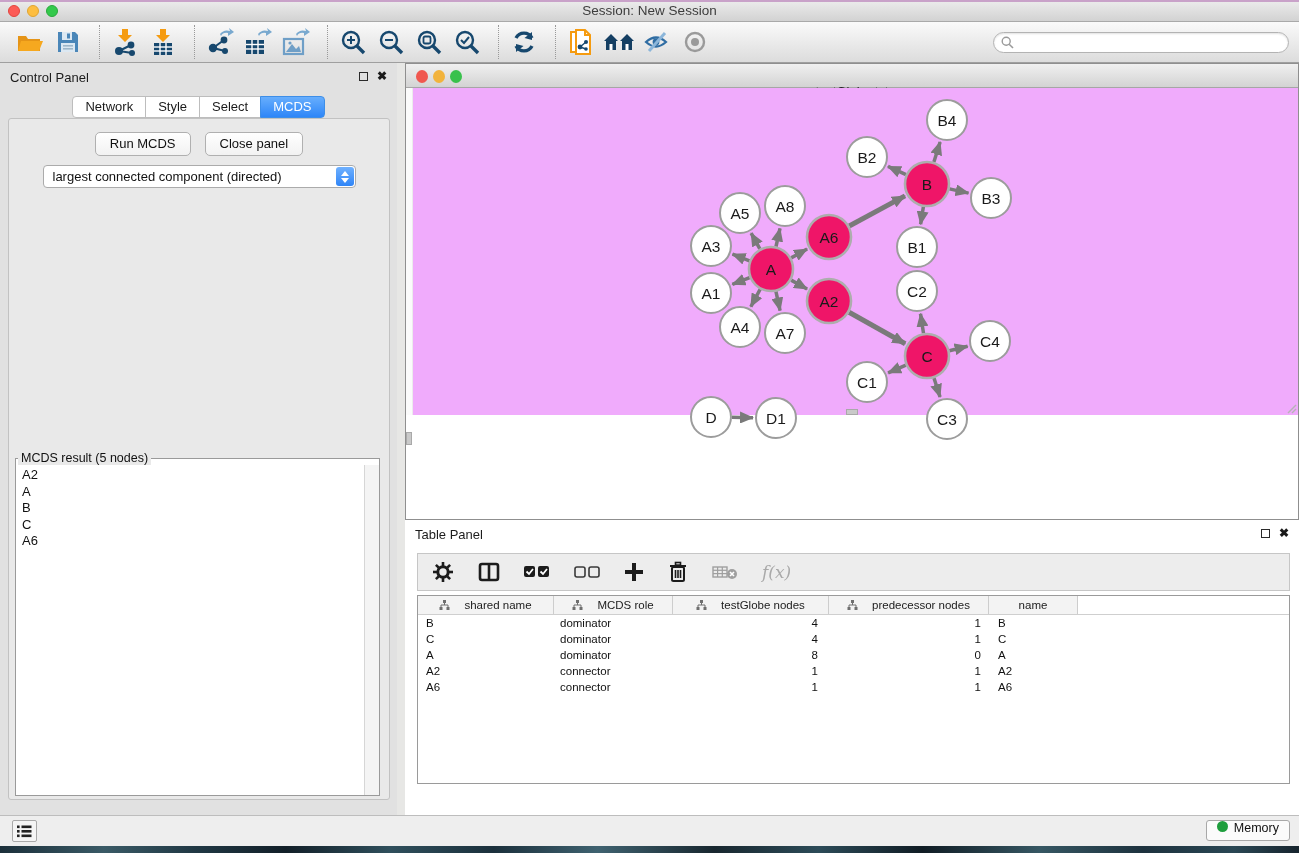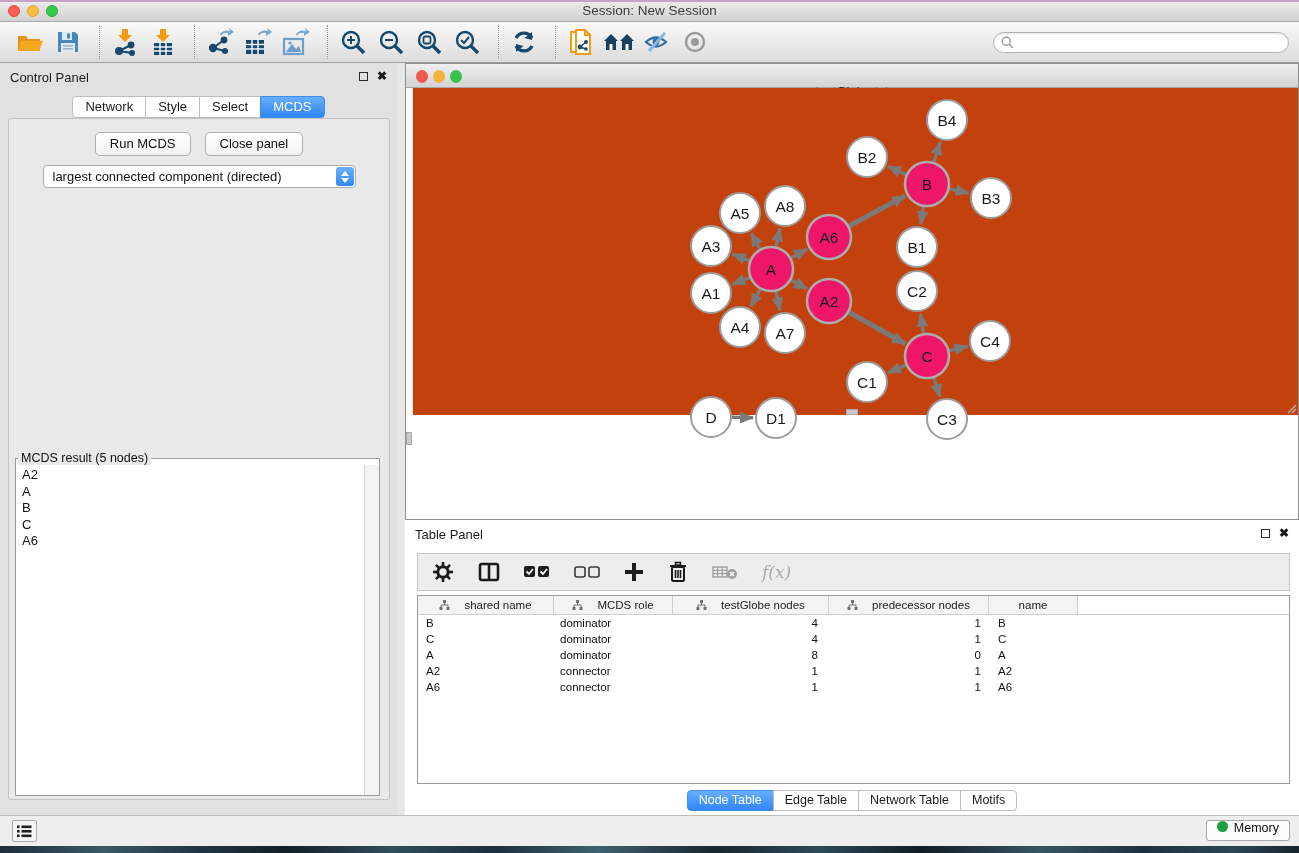--- a/index.html
+++ b/index.html
@@ -71,21 +71,21 @@
   #net-window { position:absolute; left:405px; top:63px; width:894px; height:457px;
     border:1px solid #8f8f8f; background:#fff; }
   #net-titlebar { position:relative; height:24px; background:linear-gradient(#f0f0f0,#d3d3d3);
     border-bottom:1px solid #a6a6a6; }
   #net-titlebar .tl { position:absolute; top:6px; width:12px; height:13px; border-radius:50%; }
   #net-titlebar .tl.red { left:10px; background:#f0574f; }
   #net-titlebar .tl.yellow { left:27px; background:#f2b33c; }
   #net-titlebar .tl.green { left:44px; background:#39c14c; }
   #net-titlebar .title { position:absolute; left:0; right:0; top:20px; text-align:center;
     font-size:13px; color:#222; }
-  #net-canvas { position:relative; width:892px; height:327px; background:#c2410c;text-decoration:underline; }
+  #net-canvas { position:relative; width:892px; height:327px; background:#f0abfc;text-decoration:underline; }
   #net-graph { position:absolute; left:0; top:0; }
   #net-vtrack { position:absolute; left:0; top:0; bottom:0; width:7px; background:#fbfbfb; border-right:1px solid #ececec; }
   #net-vthumb { position:absolute; left:0px; top:344px; width:6px; height:13px; background:#c9c9c9; border:1px solid #a9a9a9; }
   #net-hthumb { position:absolute; left:440px; bottom:0px; width:12px; height:6px; background:#c9c9c9; border:1px solid #a9a9a9; }
 
   
   #table-panel { position:absolute; left:405px; top:520px; width:894px; height:295px; background:#ffffff; }
   #tp-toolbar { position:absolute; left:12px; right:9px; top:33px; height:38px; background:#ededed;
     border:1px solid #c6c6c6; display:flex; align-items:center; padding-left:14px; gap:24px; }
   .tp-ic { display:flex; align-items:center; justify-content:center; }
@@ -582,26 +582,20 @@
         </div>
         <div class="t-row">
           <div class="t-cell" style="width: 136px; text-align: left; padding-left: 8px; padding-right: 0px;">A6</div>
           <div class="t-cell" style="width: 119px; text-align: left; padding-left: 6px; padding-right: 0px;">connector</div>
           <div class="t-cell" style="width: 156px; text-align: right; padding-left: 0px; padding-right: 11px;">1</div>
           <div class="t-cell" style="width: 160px; text-align: right; padding-left: 0px; padding-right: 8px;">1</div>
           <div class="t-cell" style="width: 89px; text-align: left; padding-left: 9px; padding-right: 0px;">A6</div>
         </div>
       </div>
   </div>
-  <div id="tp-tabs" class="seg-row">
-      <span class="seg-tab active">Node Table</span>
-      <span class="seg-tab">Edge Table</span>
-      <span class="seg-tab">Network Table</span>
-      <span class="seg-tab">Motifs</span>
-    </div>
 </div>
 
 <div id="status-bar">
   <span id="list-btn">
     <svg width="15" height="13" viewBox="0 0 15 13">
       <g fill="#222">
         <rect x="0" y="0.5" width="2.6" height="2.6"></rect>
           <rect x="4.5" y="0.5" width="10" height="2.6"></rect>
         <rect x="0" y="5" width="2.6" height="2.6"></rect>
           <rect x="4.5" y="5" width="10" height="2.6"></rect>

